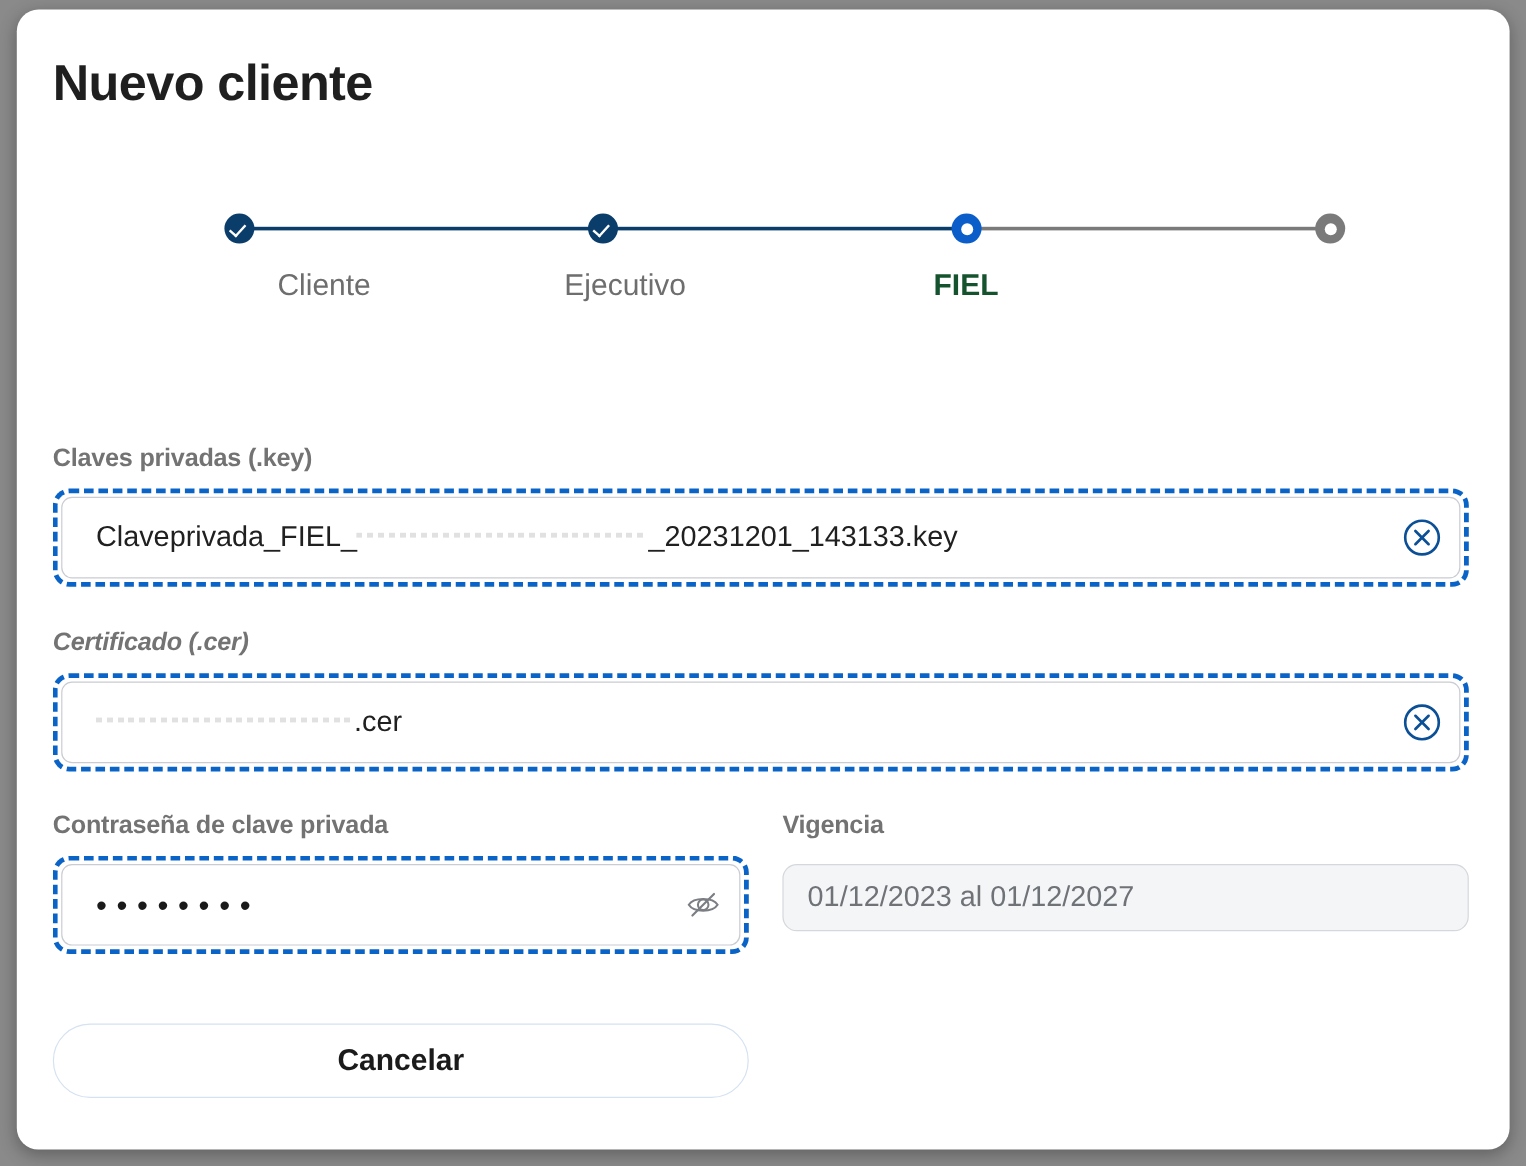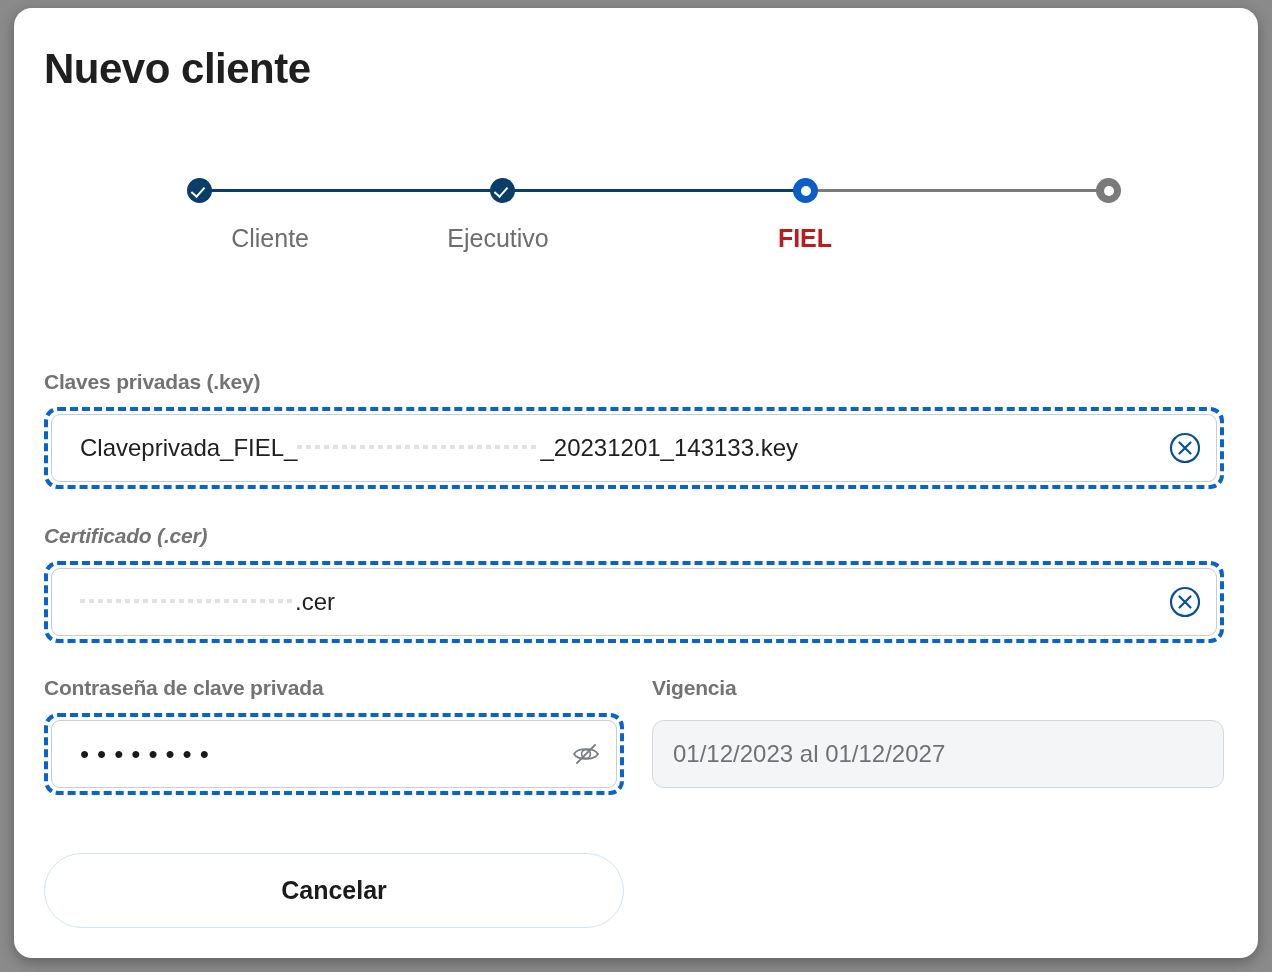--- a/index.html
+++ b/index.html
@@ -116,21 +116,21 @@
     position: absolute;
     top: 52px;
     width: 220px;
     text-align: center;
     font-size: 25px;
     line-height: 1.28;
     color: #6e6e6e;
     font-weight: 400;
   }
   .step-label.active {
-    color: #b91c1c;
+    color: #14532d;
     font-weight: 700;
   }
 
   
   .field-label {
     position: absolute;
     font-size: 21px;
     font-weight: 700;
     color: #737373;
     letter-spacing: -0.2px;
@@ -258,21 +258,21 @@
       <div class="seg done" style="left:458px; width:303px;"></div>
       <div class="seg todo" style="left:761px; width:303px;"></div>
 
       <div class="node done" style="left:143px;"></div>
       <div class="node done" style="left:446px;"></div>
       <div class="node active" style="left:749px;"></div>
       <div class="node todo" style="left:1052px;"></div>
     </div>
 
     <div class="step-label" style="left:45px;text-align:right;">Cliente</div>
-    <div class="step-label" style="left:344px;">Ejecutivo</div>
+    <div class="step-label" style="left:367px;">Ejecutivo</div>
     <div class="step-label active" style="left:651px;">FIEL</div>
   </div>
 
   <div class="field-label" style="left:30px; top:362px;">Claves privadas (.key)</div>
 
   <div class="focus-wrap" style="left:30px; top:399px; width:1180px; height:82px;">
     <div class="input-box">
       <div class="input-text"><span>Claveprivada_FIEL_</span><span class="redacted long"></span><span>_20231201_143133.key</span></div>
       <svg class="clear-btn" viewBox="0 0 34 34">
         <circle cx="17" cy="17" r="14" fill="none" stroke="#0b4f96" stroke-width="2.2"></circle>
@@ -301,20 +301,20 @@
       <svg class="eye-btn" viewBox="0 0 32 32">
         <path d="M4 16 C8 9.5, 24 9.5, 28 16 C24 22.5, 8 22.5, 4 16 Z" fill="none" stroke="#7b7e83" stroke-width="1.7"></path>
         <circle cx="16" cy="16" r="4.4" fill="none" stroke="#7b7e83" stroke-width="1.7"></circle>
         <path d="M7 25 L25 7" stroke="#7b7e83" stroke-width="1.8" stroke-linecap="round"></path>
       </svg>
     </div>
   </div>
 
   <div class="field-label" style="left:638px; top:668px;">Vigencia</div>
 
-  <div class="readonly-box" style="left:638px; top:712px; width:572px; height:68px;">
+  <div class="readonly-box" style="left:638px; top:712px; width:572px; height:56px;">
     <span>01/12/2023 al 01/12/2027</span>
   </div>
 
-  <div class="btn btn-cancel" style="left:30px; top:845px; width:580px; height:75px;text-align:center;">Cancelar</div>
+  <div class="btn btn-cancel" style="left:30px; top:845px; width:580px; height:62px;text-align:center;">Cancelar</div>
 
 
 </div>
 
 </body></html>

